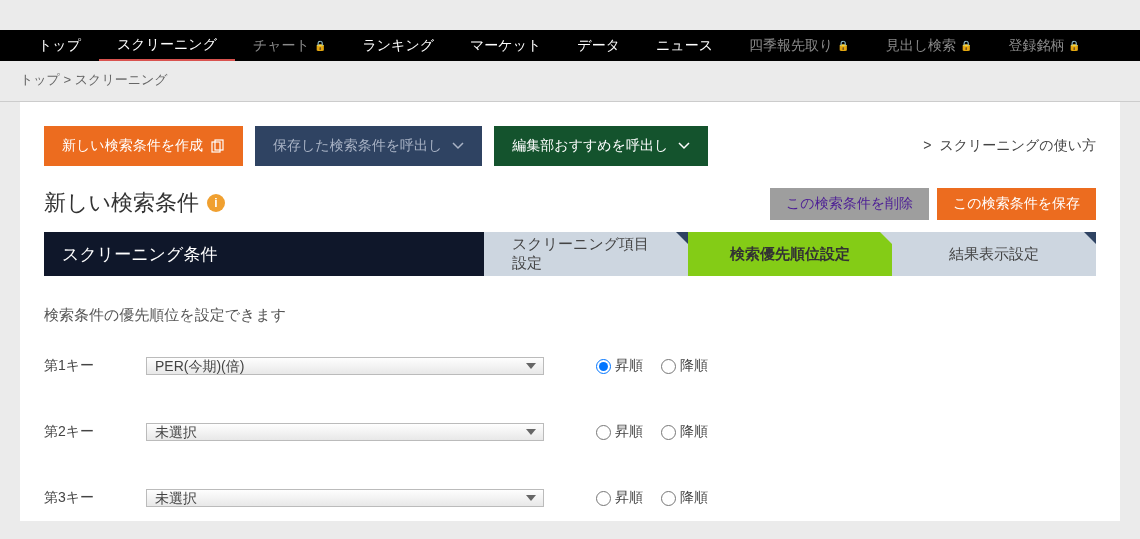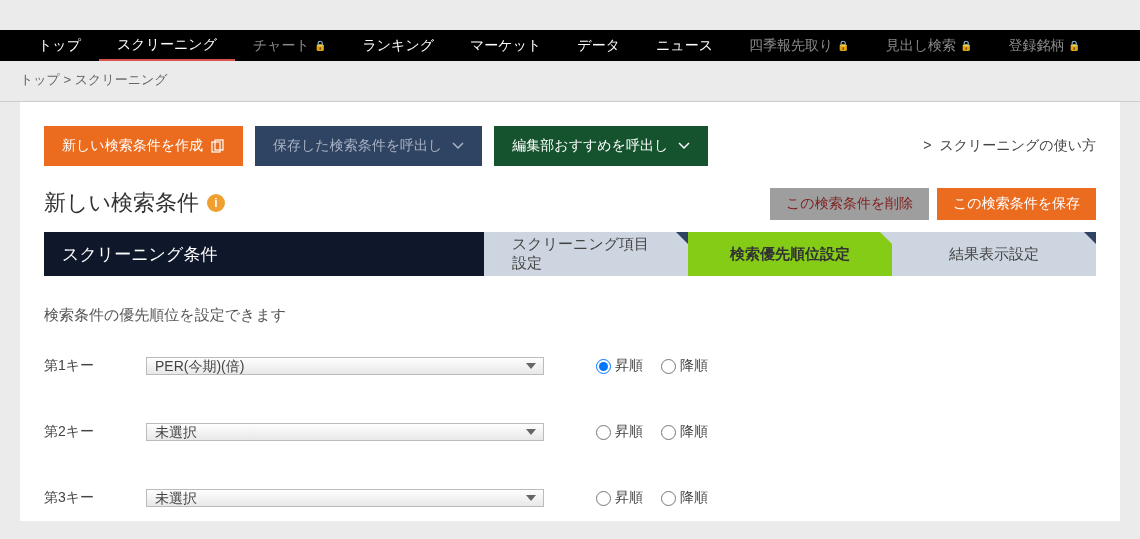--- a/index.html
+++ b/index.html
@@ -26,21 +26,21 @@
 .btn-navy { background: #14532d; color: #fff; margin-right: 12px; }
 .chevron { margin-left: 10px; }
 .usage-link { margin-left: auto; font-size: 14px; color: #444; cursor: pointer; }
 .usage-link .caret { margin-right: 4px; }
 
 .title-row { display: flex; align-items: flex-start; margin-bottom: 12px; }
 .page-title { font-size: 22px; font-weight: normal; color: #333; display: flex; align-items: center; }
 .info-icon { display: inline-flex; align-items: center; justify-content: center; width: 18px; height: 18px; border-radius: 50%; background: #f0a030; color: #fff; font-size: 12px; font-weight: bold; margin-left: 8px; }
 .title-actions { margin-left: auto; display: flex; gap: 8px; }
 .btn-small { height: 32px; padding: 0 16px; font-size: 14px; border: none; cursor: pointer; }
-.btn-gray { background: #9e9e9e; color: #7f1d1d; }
+.btn-gray { background: #9e9e9e; color: #4c1d95; }
 .btn-orange2 { background: #ec6c1f; color: #fff; }
 
 .tabs { display: flex; height: 44px; }
 .tab { display: flex; align-items: center; padding: 0 28px; font-size: 15px; position: relative; cursor: pointer; }
 .tab-header { background: #0f172a; color: #fff; flex: 0 0 440px; padding-left: 18px; font-size: 17px; }
 .tab-inactive { background: #cdd6e0; color: #444; flex: 1; justify-content: center; }
 .tab-active { background: #84cc16; color: #333; flex: 1; justify-content: center; font-weight: 700; }
 .tab-corner::after { content: ""; position: absolute; right: 0; top: 0; width: 0; height: 0; border-left: 12px solid transparent; border-top: 12px solid #2f4362; }
 .tab-active.tab-corner::after { border-top-color: #cdd6e0; }
 .tab-inactive.last.tab-corner::after { border-top-color: #2f4362; }

